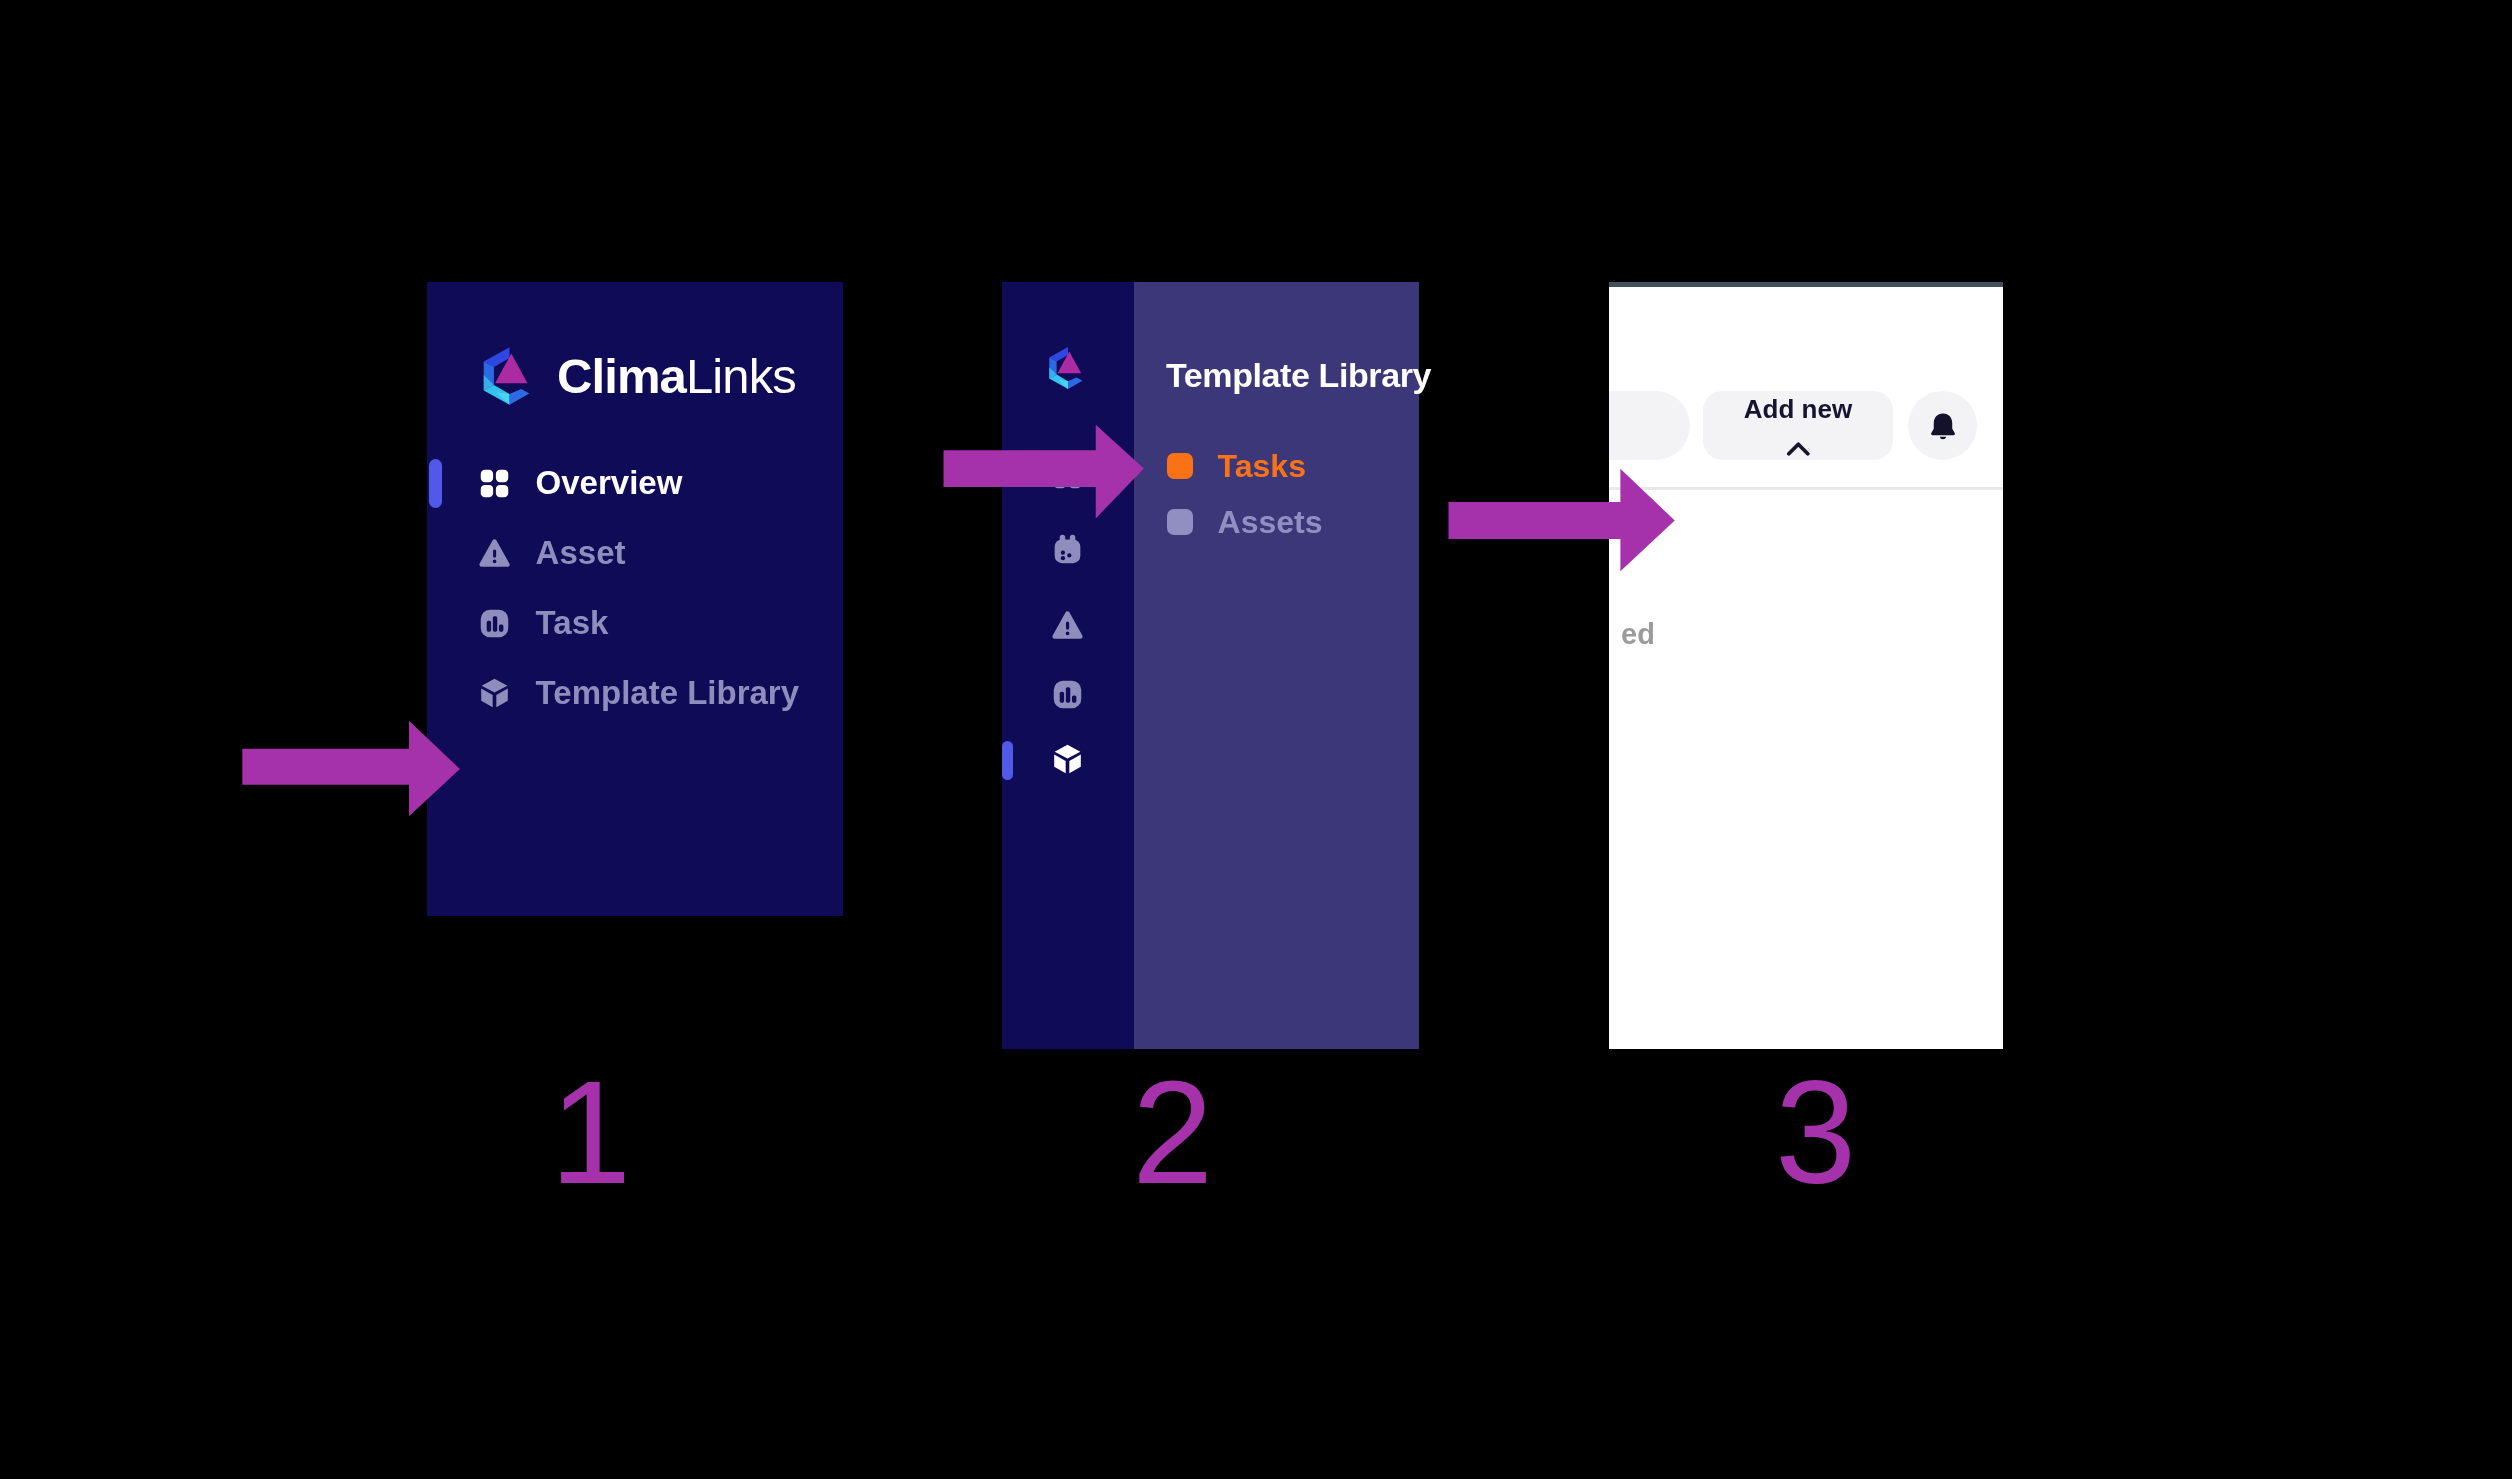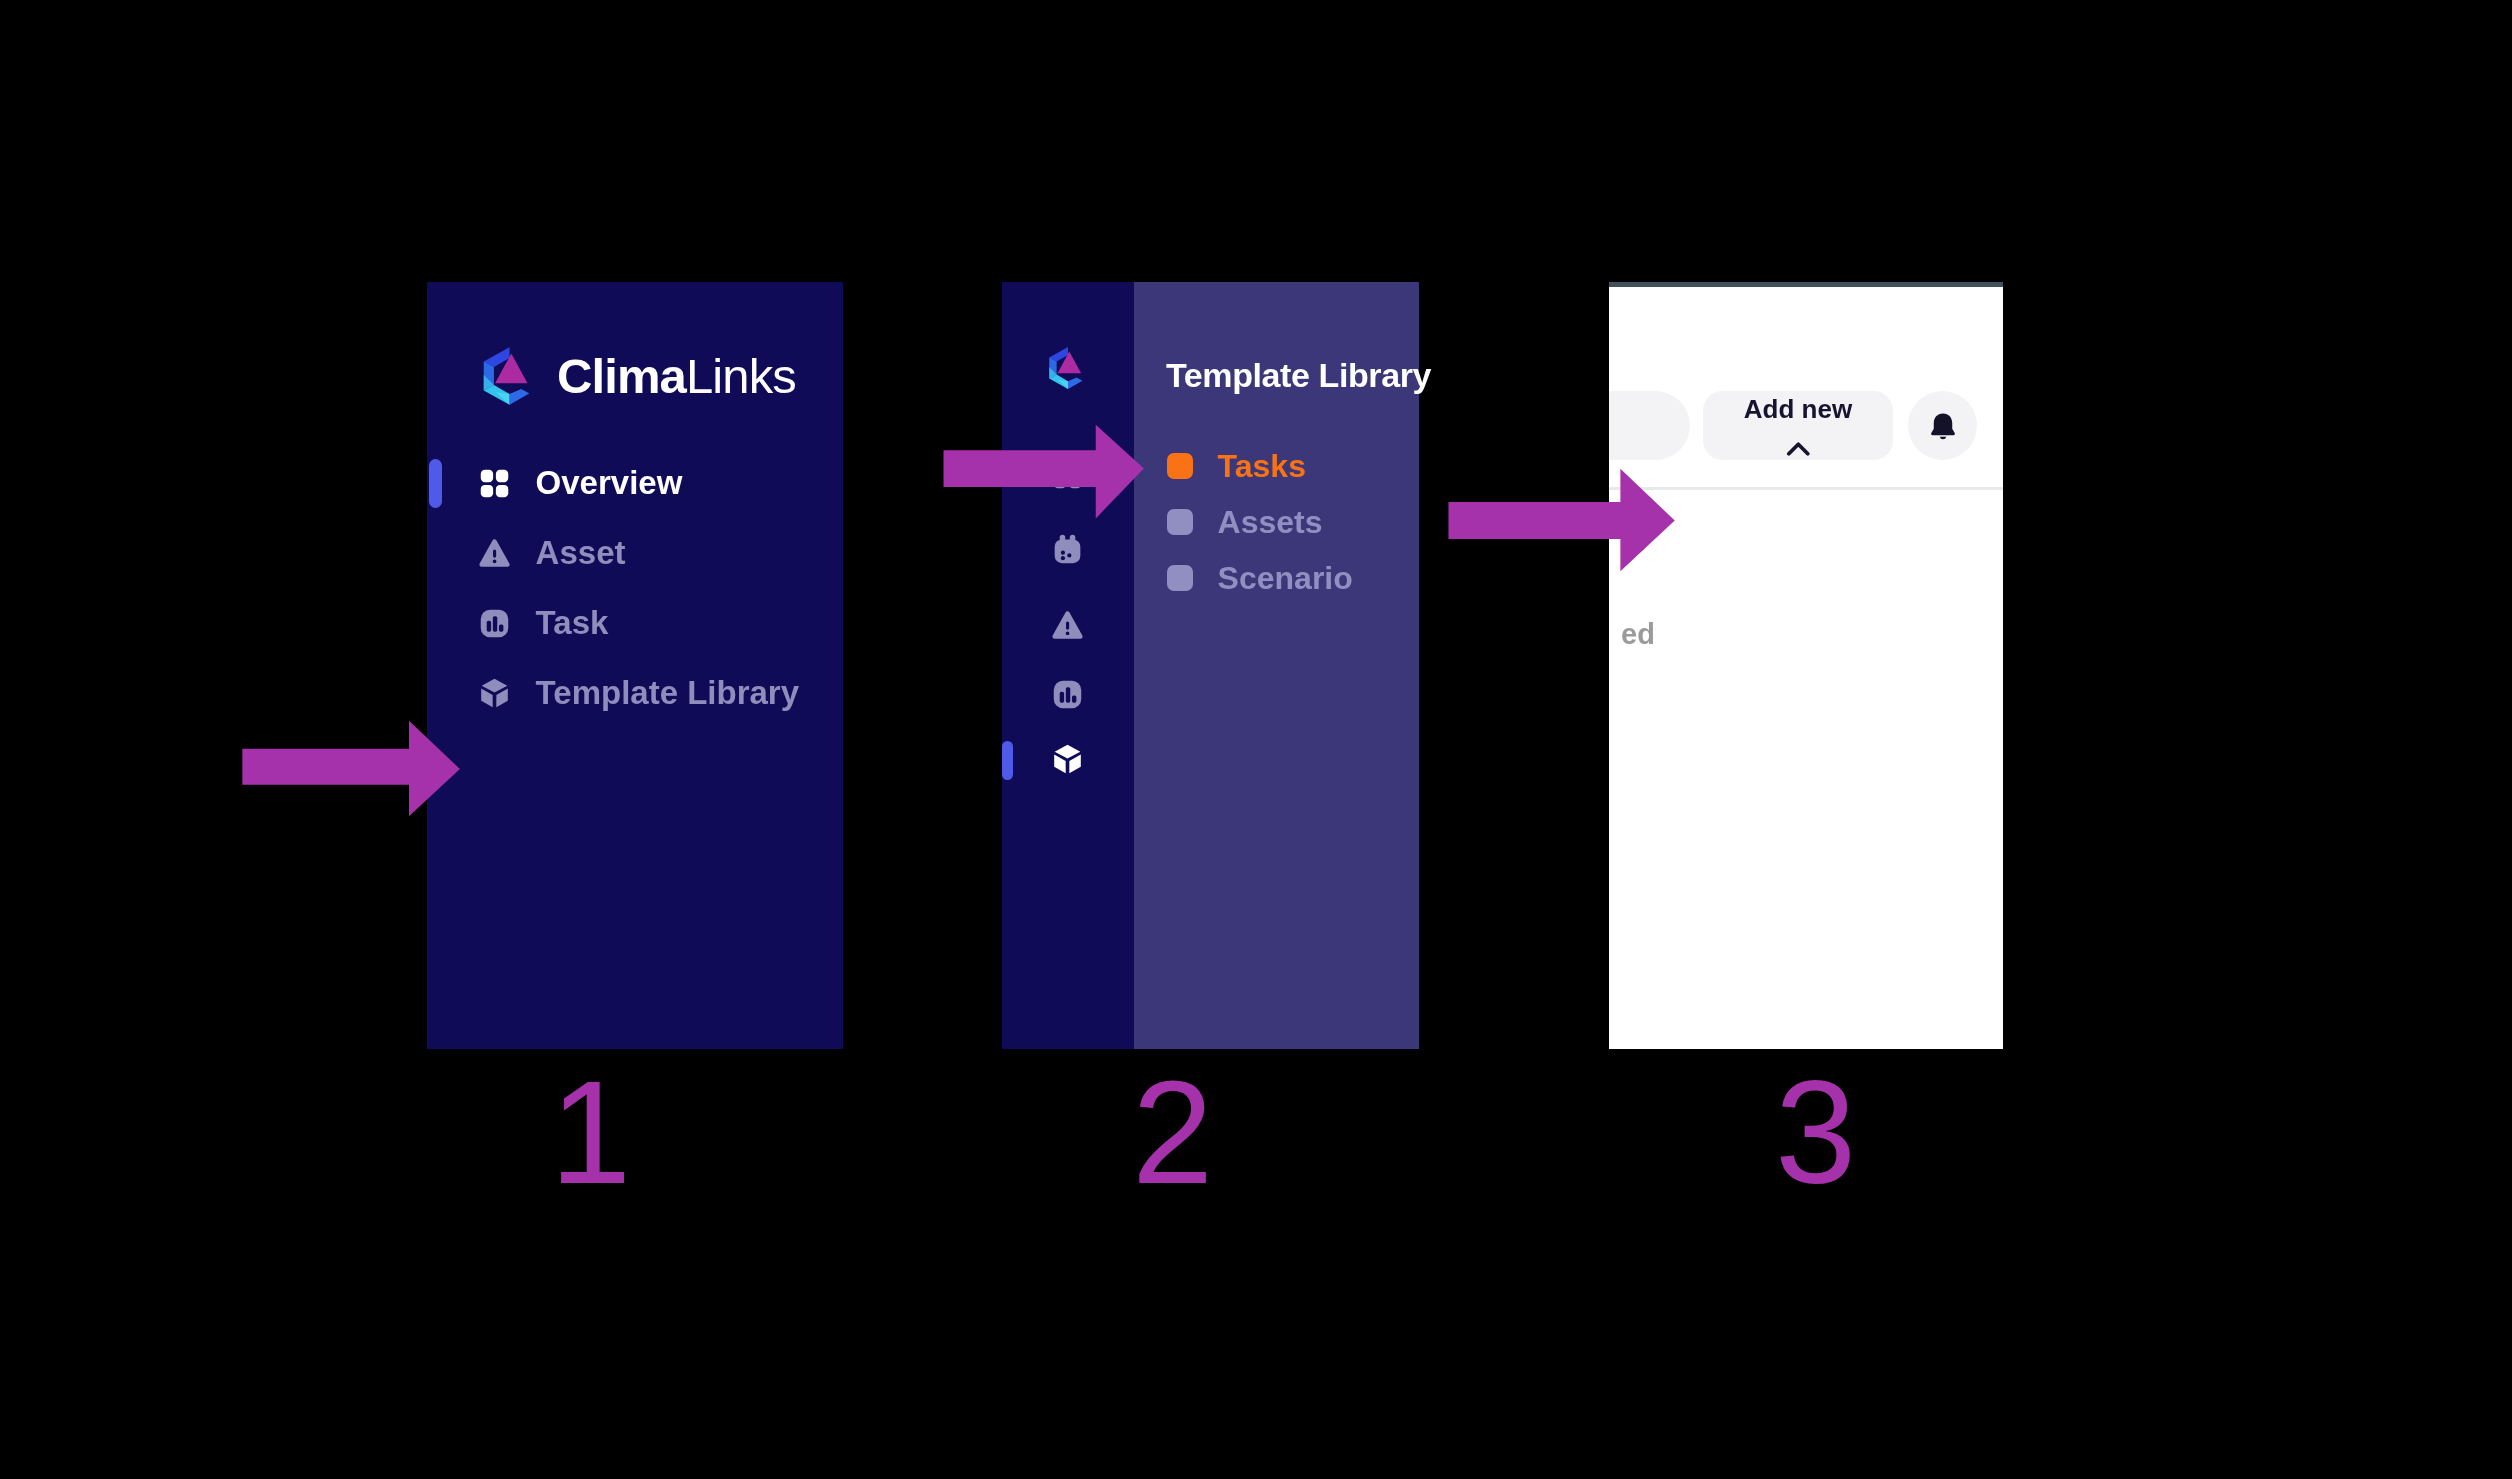--- a/index.html
+++ b/index.html
@@ -14,21 +14,21 @@
     --chip:#f3f3f5;
   }
   *{margin:0;padding:0;box-sizing:border-box;}
   html,body{background:#000;}
   body{font-family:"Liberation Sans", sans-serif;}
   .stage{position:relative;width:2512px;height:1479px;background:#000;overflow:hidden;}
 
   .panel{position:absolute;}
 
   
-  .p1{left:427px;top:282px;width:416px;height:767px;background:var(--navy);}
+  .p1{left:427px;top:282px;width:416px;height:634px;background:var(--navy);}
   .p1-logo{position:absolute;left:51px;top:65px;display:flex;align-items:center;gap:16px;}
   .logomark{width:63px;height:58px;display:block;}
   .logomark-sm{width:46px;height:42px;display:block;}
   .wordmark{color:#fff;font-size:49px;letter-spacing:-0.9px;white-space:nowrap;}
   .wm-b{font-weight:700;}
   .wm-l{font-weight:400;}
   .active-pill{position:absolute;left:1.8px;top:177px;width:13px;height:49px;border-radius:8px;background:var(--blue);}
   .menu{position:absolute;left:0;top:166px;right:0;}
   .mi{height:70px;display:flex;align-items:center;padding-left:51px;gap:24.6px;color:var(--muted);font-size:33px;font-weight:700;cursor:pointer;}
   .mi.active{color:#fff;}
@@ -201,24 +201,20 @@
     <h2 class="submenu-title">Template Library</h2>
     <div class="subitems">
       <div class="si active">
         <span class="sq"></span>
         <span>Tasks</span>
       </div>
       <div class="si">
         <span class="sq"></span>
         <span>Assets</span>
       </div>
-      <div class="si">
-        <span class="sq"></span>
-        <span>Scenario</span>
-      </div>
     </div>
   </section>
 
   <section class="panel p3">
     <div class="topline"></div>
     <div class="search-stub"></div>
 
     <div class="addnew">
       <span>Add new</span>
       <svg viewBox="0 0 26 16">

